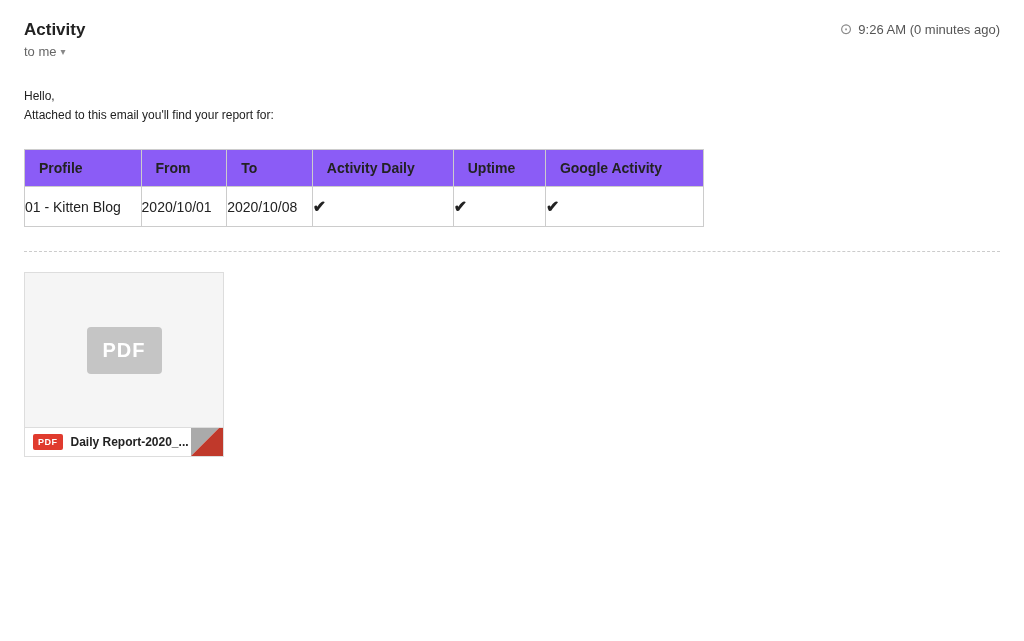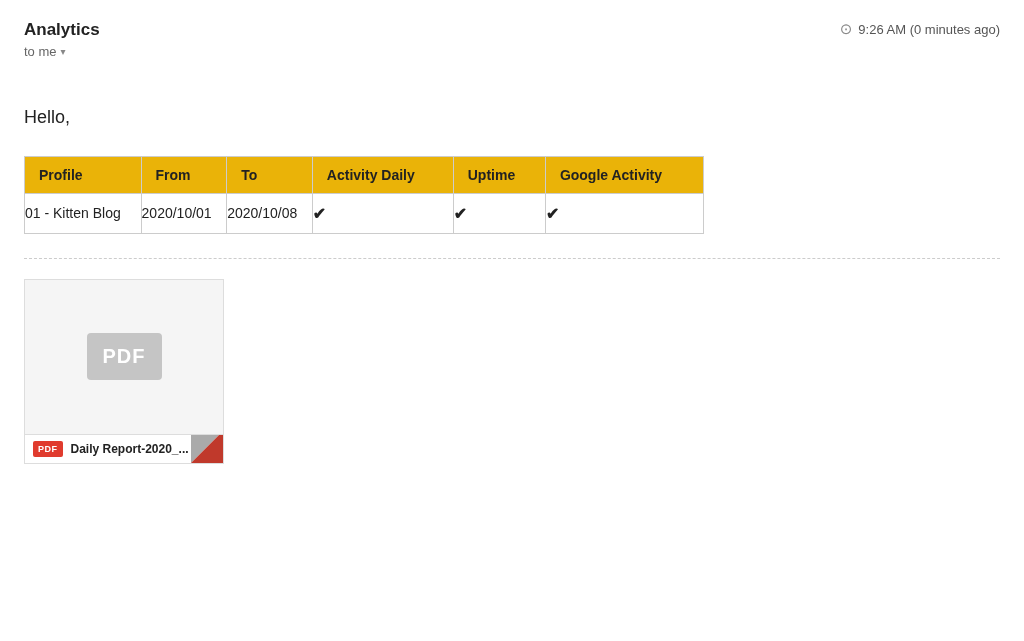--- a/index.html
+++ b/index.html
@@ -36,51 +36,51 @@
       font-size: 15px;
       color: #888;
     }
 
     .to-line {
       display: flex;
       align-items: center;
       gap: 4px;
       color: #666;
       font-size: 13px;
-      margin-bottom: 44px;
+      margin-bottom: 28px;
     }
 
     .to-dropdown-icon {
       font-size: 10px;
       color: #888;
     }
 
     .email-body {
       margin-bottom: 24px;
     }
 
     .email-body p {
-      font-size: 18px;
+      font-size: 12px;
       line-height: 1.6;
       color: #222;
     }
 
     .report-table {
       border-collapse: collapse;
       width: auto;
       min-width: 680px;
       margin-bottom: 24px;
     }
 
     .report-table th {
       border: 1px solid #ccc;
       padding: 10px 14px;
       text-align: left;
       font-weight: bold;
-      background: #eab308;
+      background: #8b5cf6;
       font-size: 14px;
     }
 
     .report-table td {
       border: 1px solid #ccc;
       padding: 10px 0;
       font-size: 14px;
       vertical-align: middle;
     }
 
@@ -175,34 +175,35 @@
       height: 0;
       border-style: solid;
       border-width: 32px 32px 0 0;
       border-color: #aaa transparent transparent transparent;
     }
   </style>
 </head>
 <body>
 
 <div class="email-header">
-  <div class="sender-name">Analytics</div>
+  <div class="sender-name">Activity</div>
   <div class="timestamp-area">
     <span class="paperclip-icon">⊙</span>
     <span>9:26 AM (0 minutes ago)</span>
   </div>
 </div>
 
 <div class="to-line">
   <span>to me</span>
   <span class="to-dropdown-icon">▾</span>
 </div>
 
 <div class="email-body">
   <p>Hello,</p>
+  <p>Attached to this email you'll find your report for:</p>
 </div>
 
 <table class="report-table">
   <thead>
     <tr>
       <th>Profile</th>
       <th>From</th>
       <th>To</th>
       <th>Activity Daily</th>
       <th>Uptime</th>

